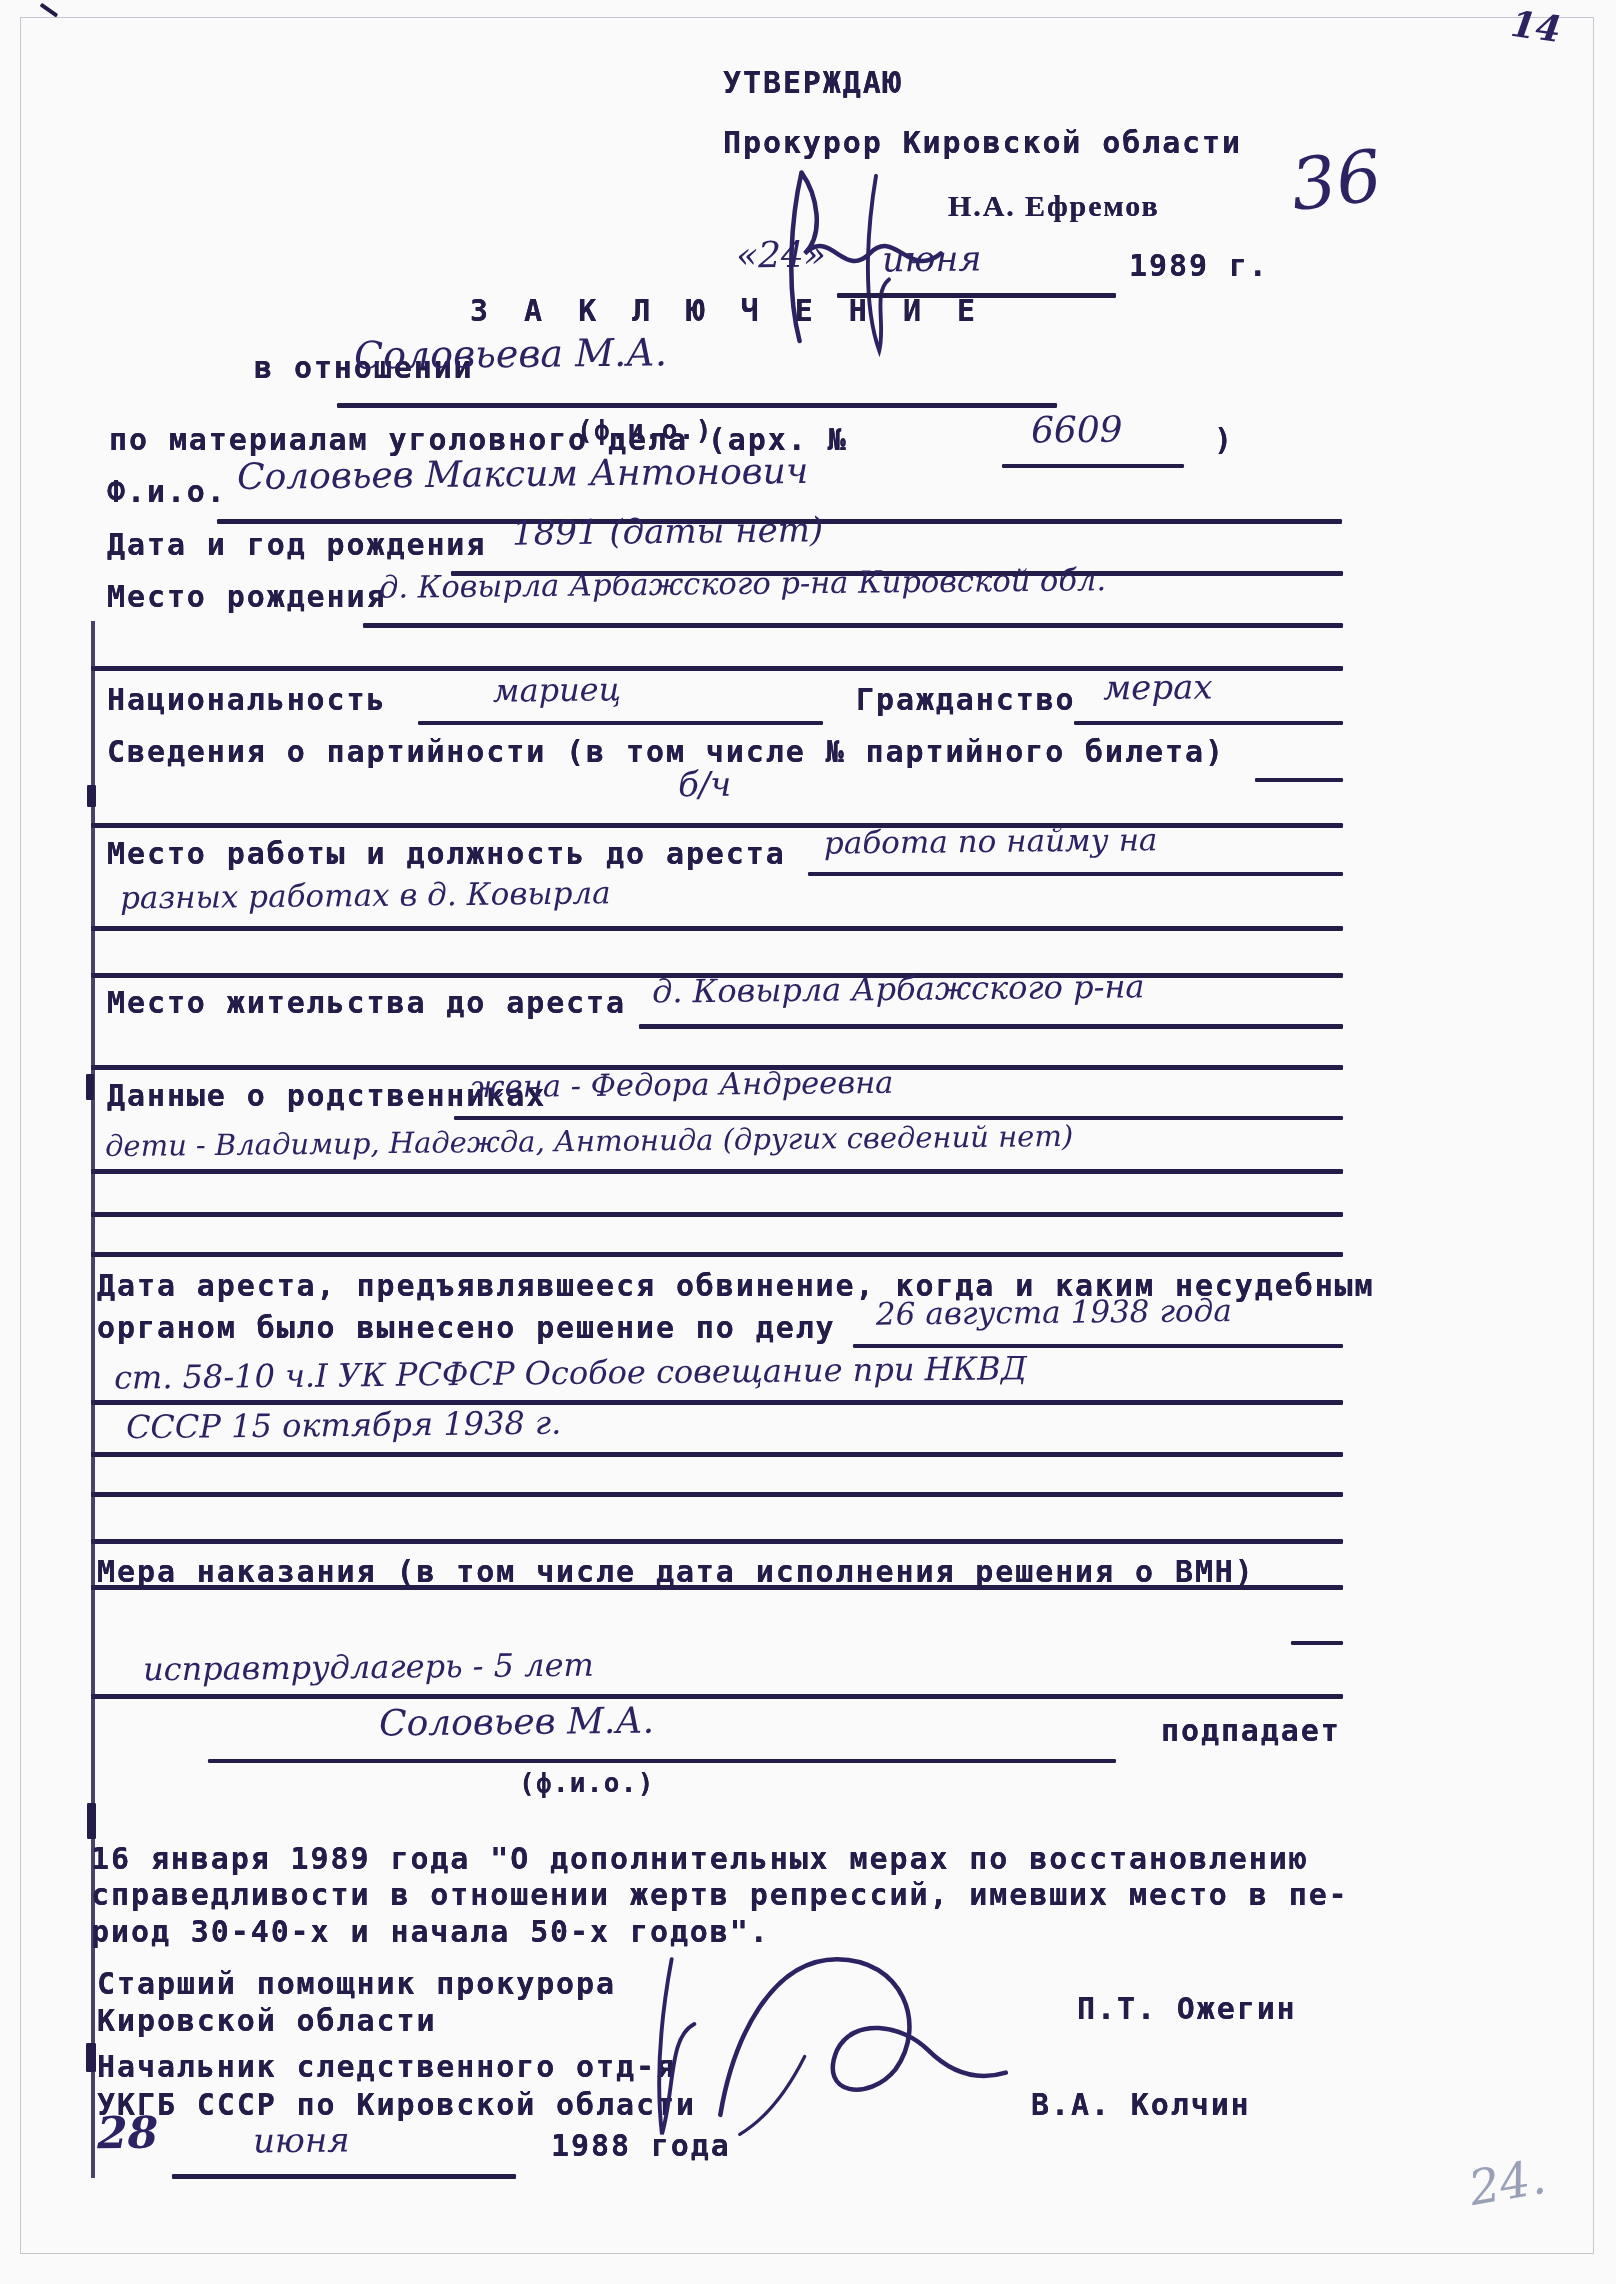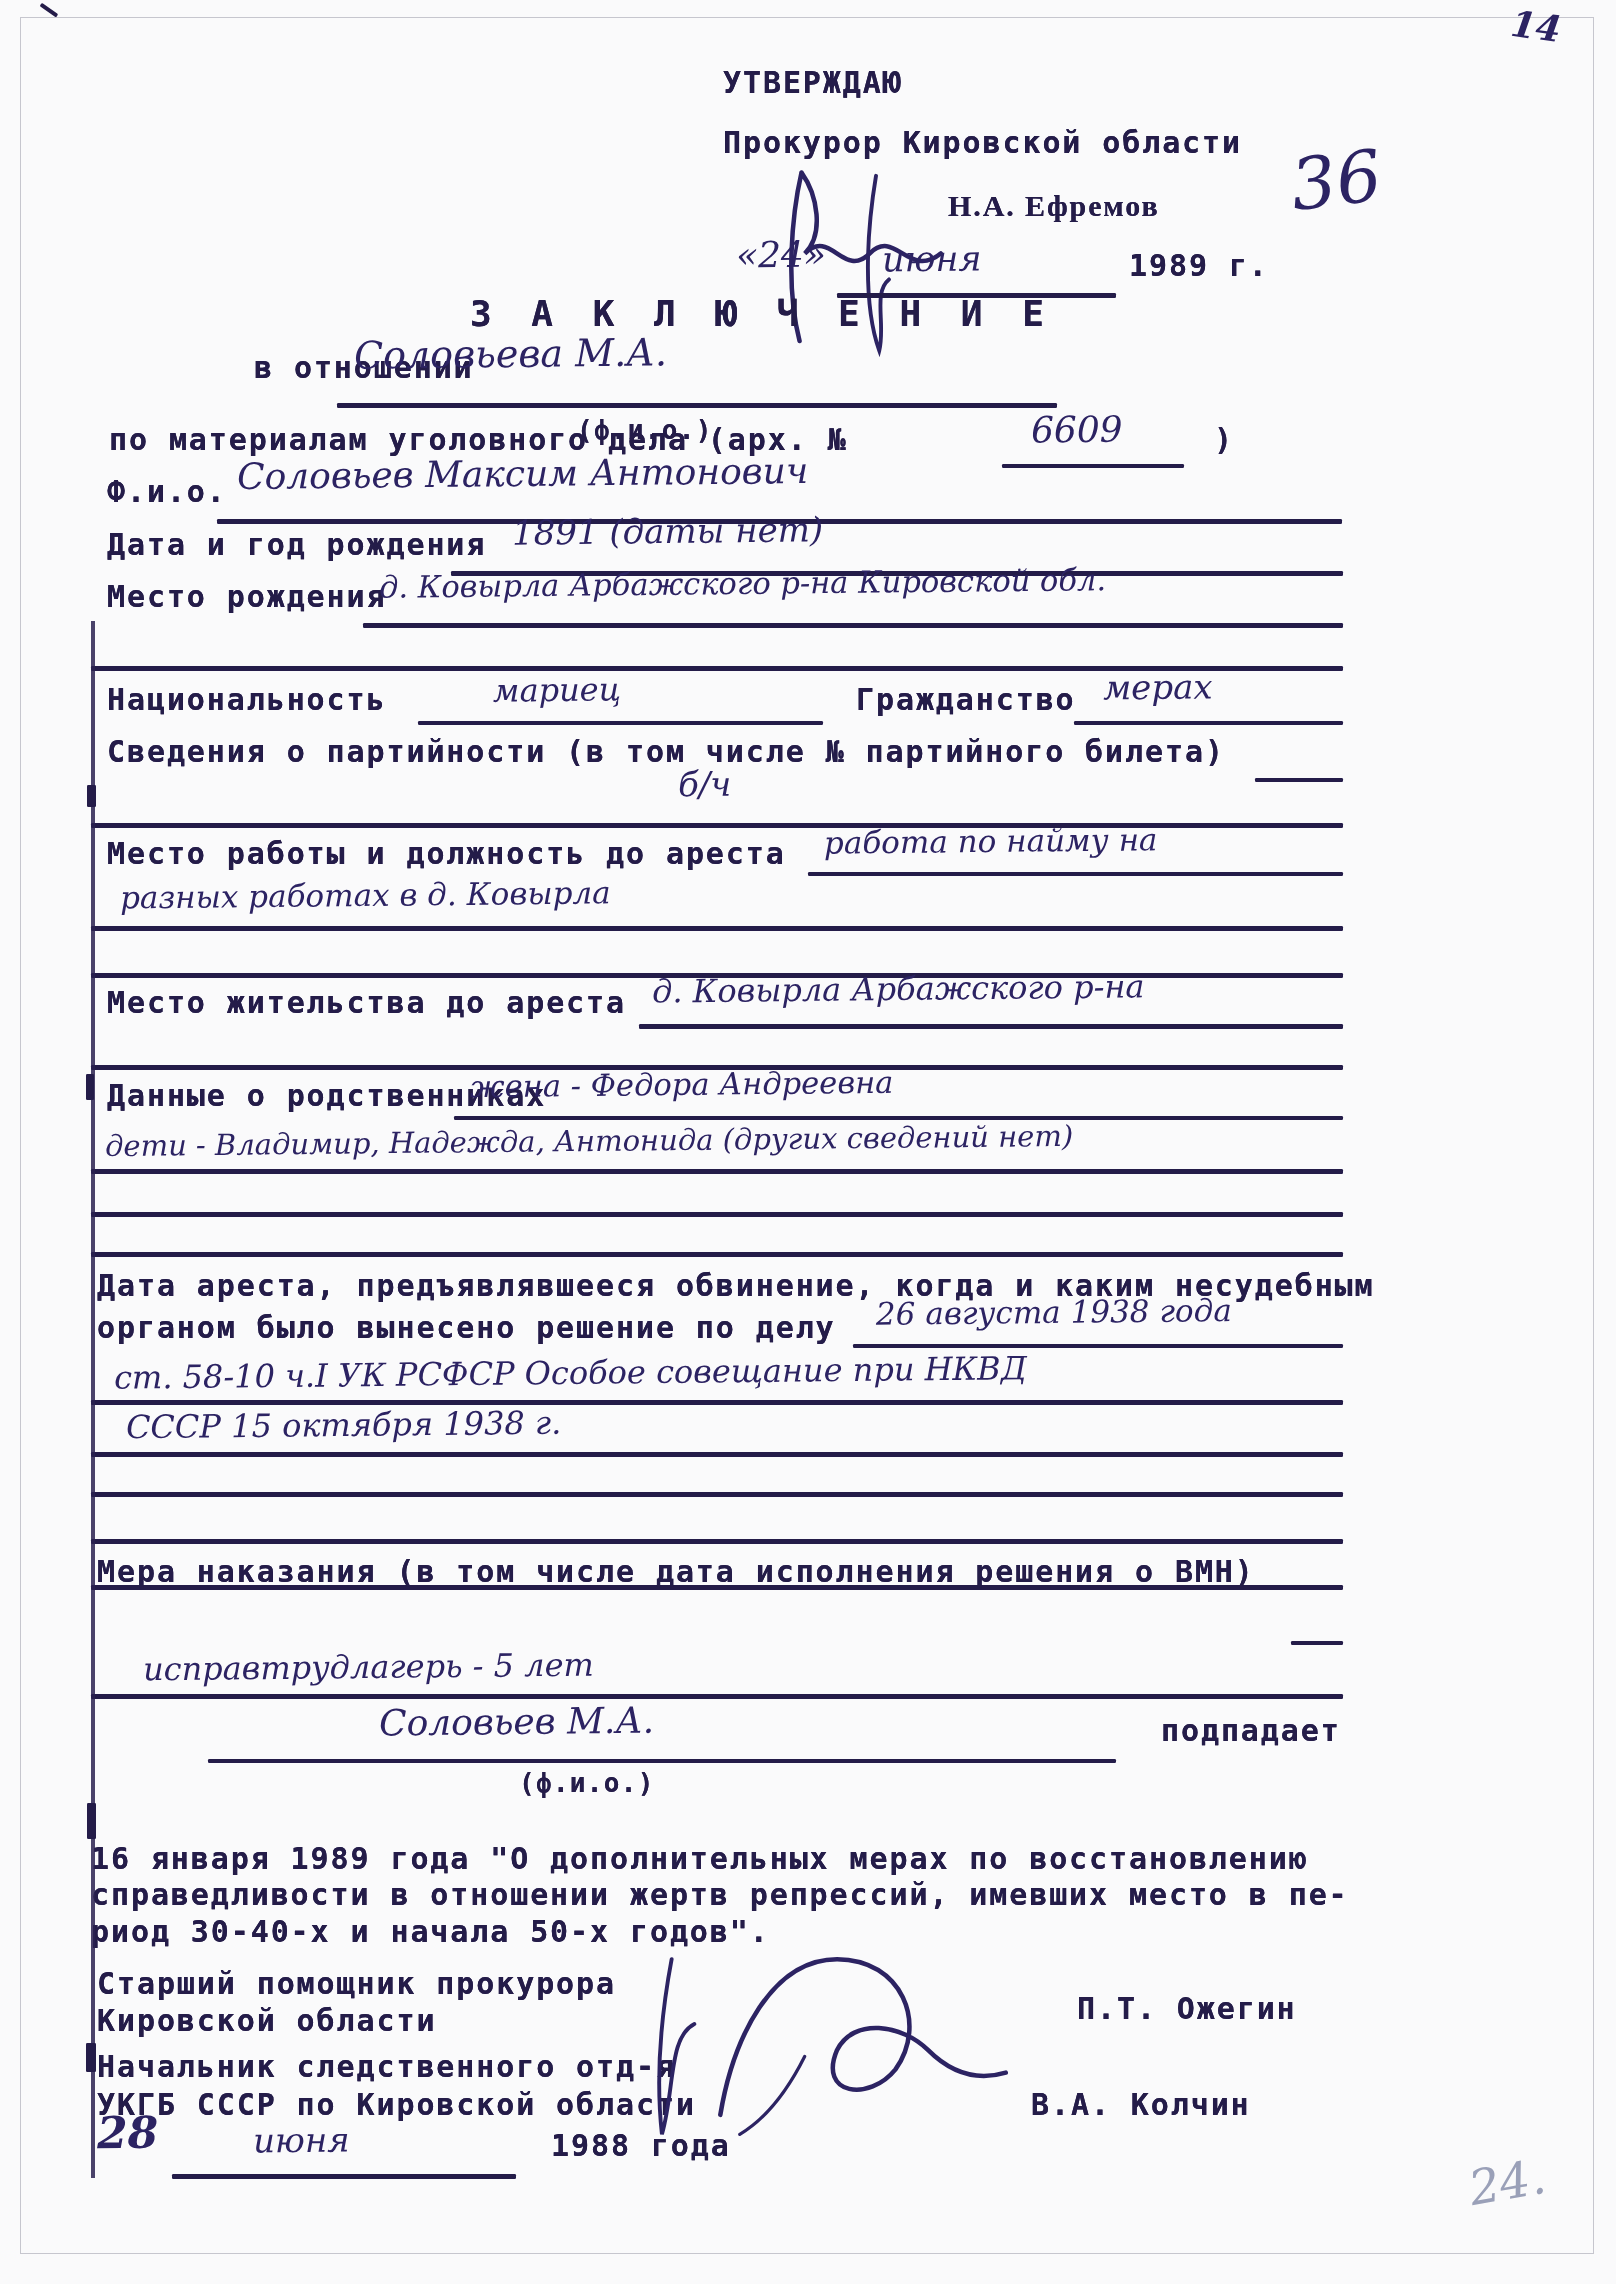--- a/index.html
+++ b/index.html
@@ -53,21 +53,21 @@
   <svg class="sig" style="left:740px;top:156px;" width="272" height="208" viewBox="0 0 420 320">
     <path d="M95,25 C80,90 70,200 92,285 M95,25 C120,60 130,120 100,150 C140,110 160,190 200,150 C240,110 260,190 310,150" stroke-width="7"></path>
     <path d="M210,30 C195,120 190,230 215,300 C225,260 205,210 230,190" stroke-width="6"></path>
   </svg>
 
   <div class="h" style="left:736px;top:234px;font-size:36px;">«24»</div>
   <div class="h" style="left:882px;top:239px;font-size:35px;">июня</div>
   <div class="rule thick" style="left:837px;top:293px;width:279px;"></div>
   <div class="t" style="left:1129px;top:248px;">1989 г.</div>
 
-  <div class="t" style="left:470px;top:293px;font-size:36px;letter-spacing:9px;">З А К Л Ю Ч Е Н И Е</div>
+  <div class="t" style="left:470px;top:293px;font-size:30px;letter-spacing:9px;">З А К Л Ю Ч Е Н И Е</div>
 
   <div class="t" style="left:254px;top:350px;">в отношении</div>
   <div class="h" style="left:354px;top:332px;font-size:38px;">Соловьева М.А.</div>
   <div class="rule thick" style="left:337px;top:403px;width:720px;"></div>
   <div class="t small" style="left:577px;top:415px;">(ф.и.о.)</div>
 
   <div class="t" style="left:109px;top:422px;">по материалам уголовного дела (арх. №</div>
   <div class="h" style="left:1031px;top:409px;font-size:36px;">6609</div>
   <div class="rule" style="left:1002px;top:464px;width:182px;"></div>
   <div class="t" style="left:1214px;top:422px;">)</div>

